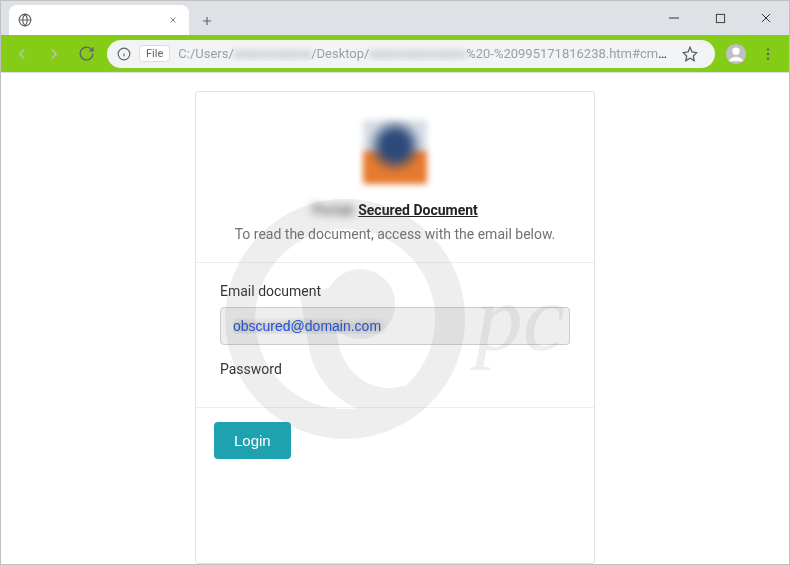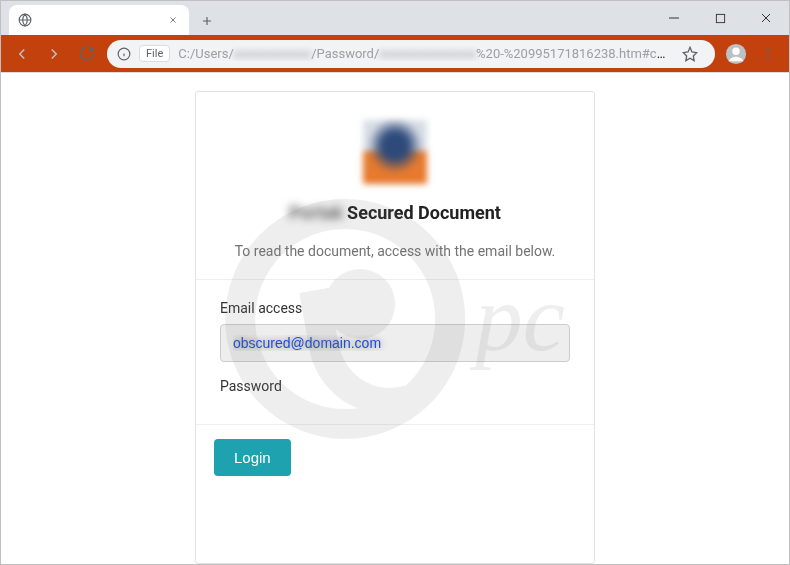--- a/index.html
+++ b/index.html
@@ -62,21 +62,21 @@
       position: absolute; right: 0; top: 0; height: 34px;
       display: flex; align-items: center;
     }
     .win-btn {
       width: 46px; height: 30px;
       display: inline-flex; align-items: center; justify-content: center;
       color: #333; cursor: pointer;
     }
     .nav-bar {
       height: 38px;
-      background: #c2410c;
+      background: #84cc16;
       border-bottom: 1px solid #dadce0;
       display: flex;
       align-items: center;
       padding: 0 6px;
       gap: 2px;
     }
     .nav-btn {
       width: 30px; height: 30px; border-radius: 50%;
       display: inline-flex; align-items: center; justify-content: center;
       color: #5f6368; cursor: pointer;
@@ -149,23 +149,24 @@
     .logo-blur {
       width: 64px; height: 64px;
       margin: 0 auto 18px;
       border-radius: 2px;
       background:
         radial-gradient(circle at 50% 40%, #2d4a7a 0%, #2d4a7a 25%, rgba(45,74,122,0) 55%),
         linear-gradient(180deg, #d9dee6 0%, #d9dee6 48%, #e67a2e 48%, #e67a2e 100%);
       filter: blur(3px);
     }
     .card-title {
-      font-size: 18px;
+      font-size: 14px;
       color: #222;
-      margin-bottom: 20px;
+      margin-bottom: 8px;
+      text-decoration: underline;
     }
     .brand-blur {
       display: inline-block;
       filter: blur(4px);
       color: #666;
       font-weight: 700;
       margin-right: 4px;
     }
     .title-strong { font-weight: 700; }
     .card-sub {
@@ -332,21 +333,21 @@
       <span style="display:inline-flex">
         <svg width="14" height="14" viewBox="0 0 24 24" fill="none" stroke="currentColor" stroke-width="2">
             <circle cx="12" cy="12" r="10"></circle>
             <path d="M12 8h.01M11 12h1v4"></path>
           </svg>
       </span>
       <span class="file-chip">
         <span>File</span>
       </span>
       <span class="url-text">
-        <span class="url-faded">C:/Users/</span><span class="url-faded" style="filter:blur(3px)">xxxxxxxxxxxx</span><span class="url-faded">/Password/</span><span class="url-faded" style="filter:blur(3px)">xxxxxxxxxxxxxxx</span><span class="url-faded">%20-%20995171816238.htm#cmd=login_submit&amp;id=48…</span>
+        <span class="url-faded">C:/Users/</span><span class="url-faded" style="filter:blur(3px)">xxxxxxxxxxxx</span><span class="url-faded">/Desktop/</span><span class="url-faded" style="filter:blur(3px)">xxxxxxxxxxxxxxx</span><span class="url-faded">%20-%20995171816238.htm#cmd=login_submit&amp;id=48…</span>
       </span>
       <span class="star-btn">
         <svg width="16" height="16" viewBox="0 0 24 24" fill="none" stroke="currentColor" stroke-width="2">
             <path d="M12 2l2.9 6.9L22 10l-5 4.9L18.2 22 12 18.3 5.8 22 7 14.9 2 10l7.1-1.1z"></path>
           </svg>
       </span>
     </div>
     <span class="avatar-btn">
       <svg width="22" height="22" viewBox="0 0 24 24">
           <circle cx="12" cy="12" r="11" fill="#bdc1c6"></circle>
@@ -376,21 +377,21 @@
       <div class="card">
         <div class="card-header">
           <div class="logo-blur"></div>
           <div class="card-title">
             <span class="brand-blur">Portak</span><span class="title-strong">Secured Document</span>
           </div>
           <div class="card-sub">To read the document, access with the email below.</div>
         </div>
         <div class="card-body">
           <div class="form-group">
-            <label class="form-label">Email access</label>
+            <label class="form-label">Email document</label>
             <input class="form-input readonly-blur" type="text" readonly="" value="obscured@domain.com" style="">
           </div>
           <div class="form-group" style="margin-bottom:0">
             <label class="form-label">Password</label>
           </div>
         </div>
         <div class="card-footer">
           <button class="login-btn">Login</button>
         </div>
       </div>

